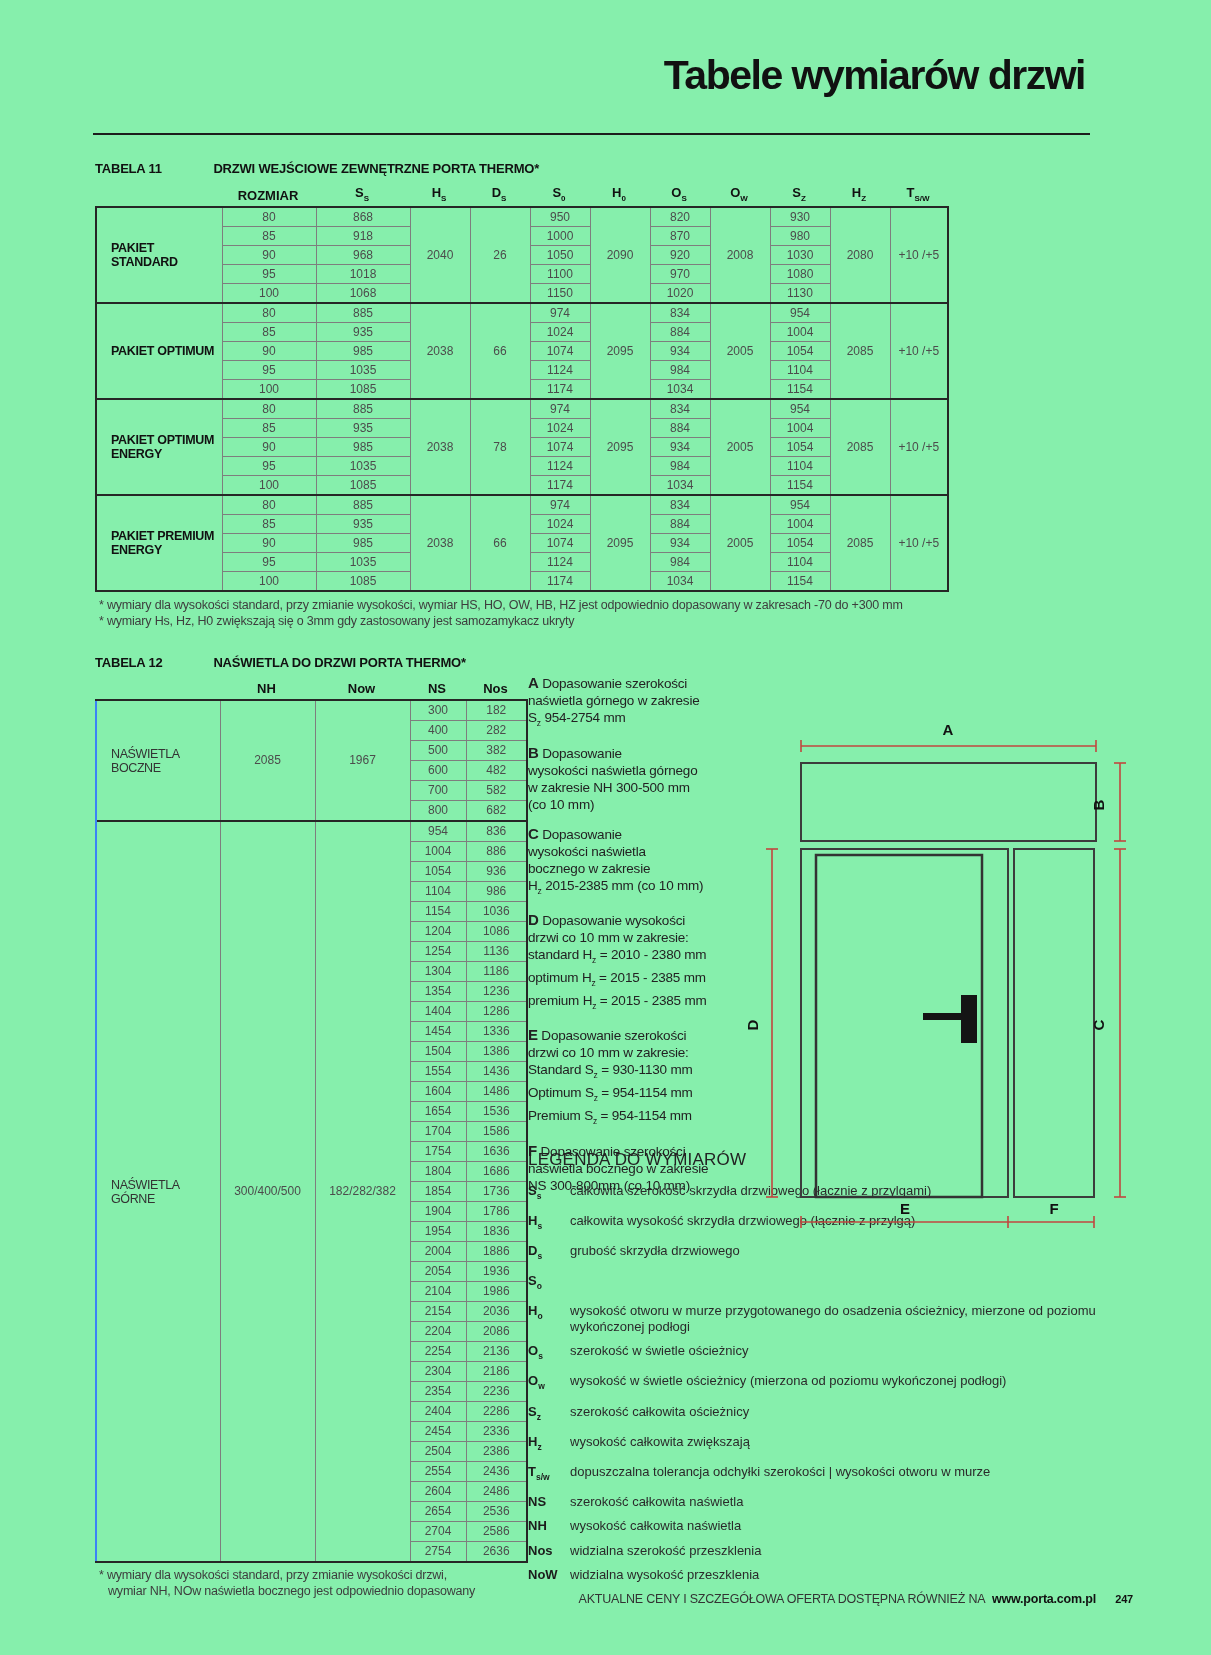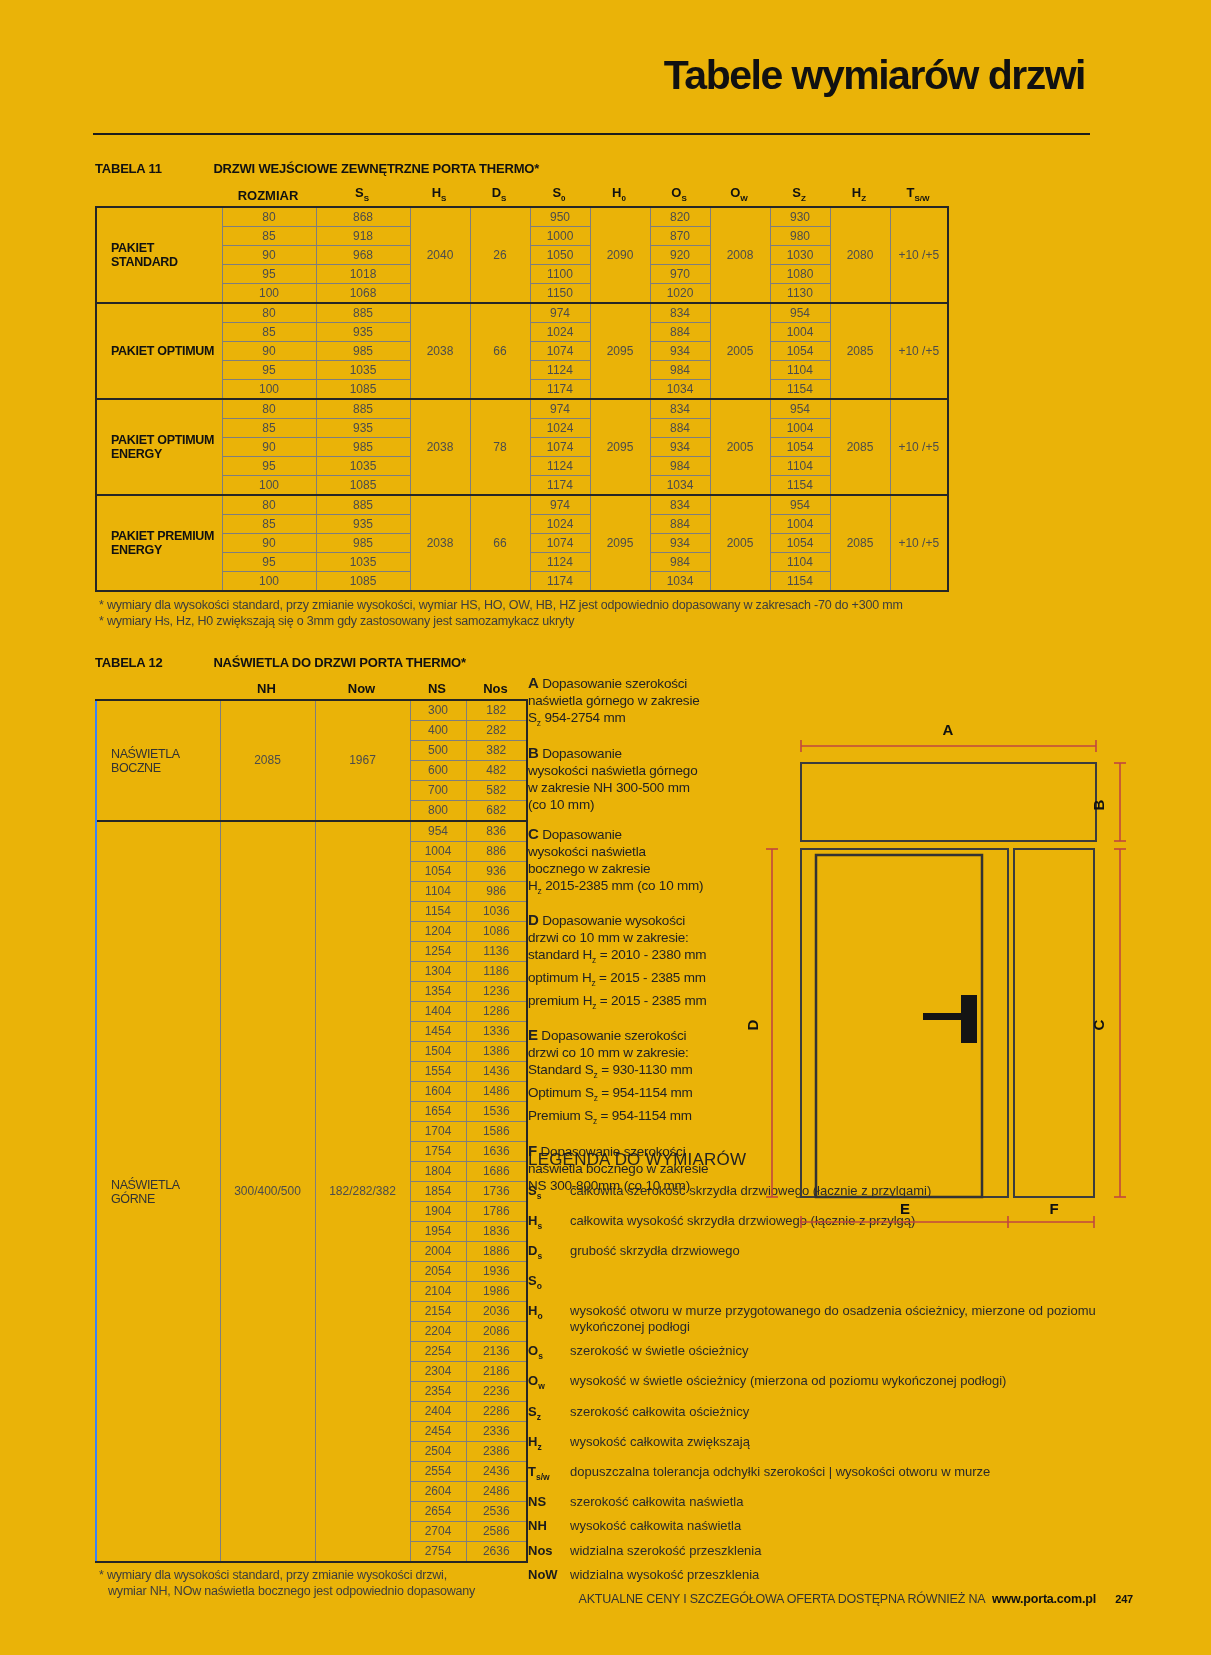--- a/index.html
+++ b/index.html
@@ -1,16 +1,16 @@
 <!DOCTYPE html>
 <html style="--accent: #c1473f;"><head>
 <meta charset="utf-8">
 <style>
   html,body{margin:0;padding:0;background:#e8e8e8;}
-  .page{position:relative;width:1211px;height:1655px;background:#eab308;margin:0 auto;
+  .page{position:relative;width:1211px;height:1655px;background:#86efac;margin:0 auto;
         font-family:"Liberation Sans",sans-serif;color:#1a1a1a;overflow:hidden;}
   
   .title{position:absolute;top:52px;left:95px;width:990px;margin:0;text-align:right;
          font-size:41px;font-weight:bold;letter-spacing:-1.5px;color:#111;}
   .rule{position:absolute;top:133px;left:93px;width:997px;height:2px;background:#1c1c1c;}
   
   .tblhead{position:absolute;left:95px;font-size:13px;font-weight:bold;letter-spacing:-0.2px;color:#111;}
   #t11head{top:161px;} #t12head{top:655px;}
   .tblhead .lbl{display:inline-block;width:115px;}
   

